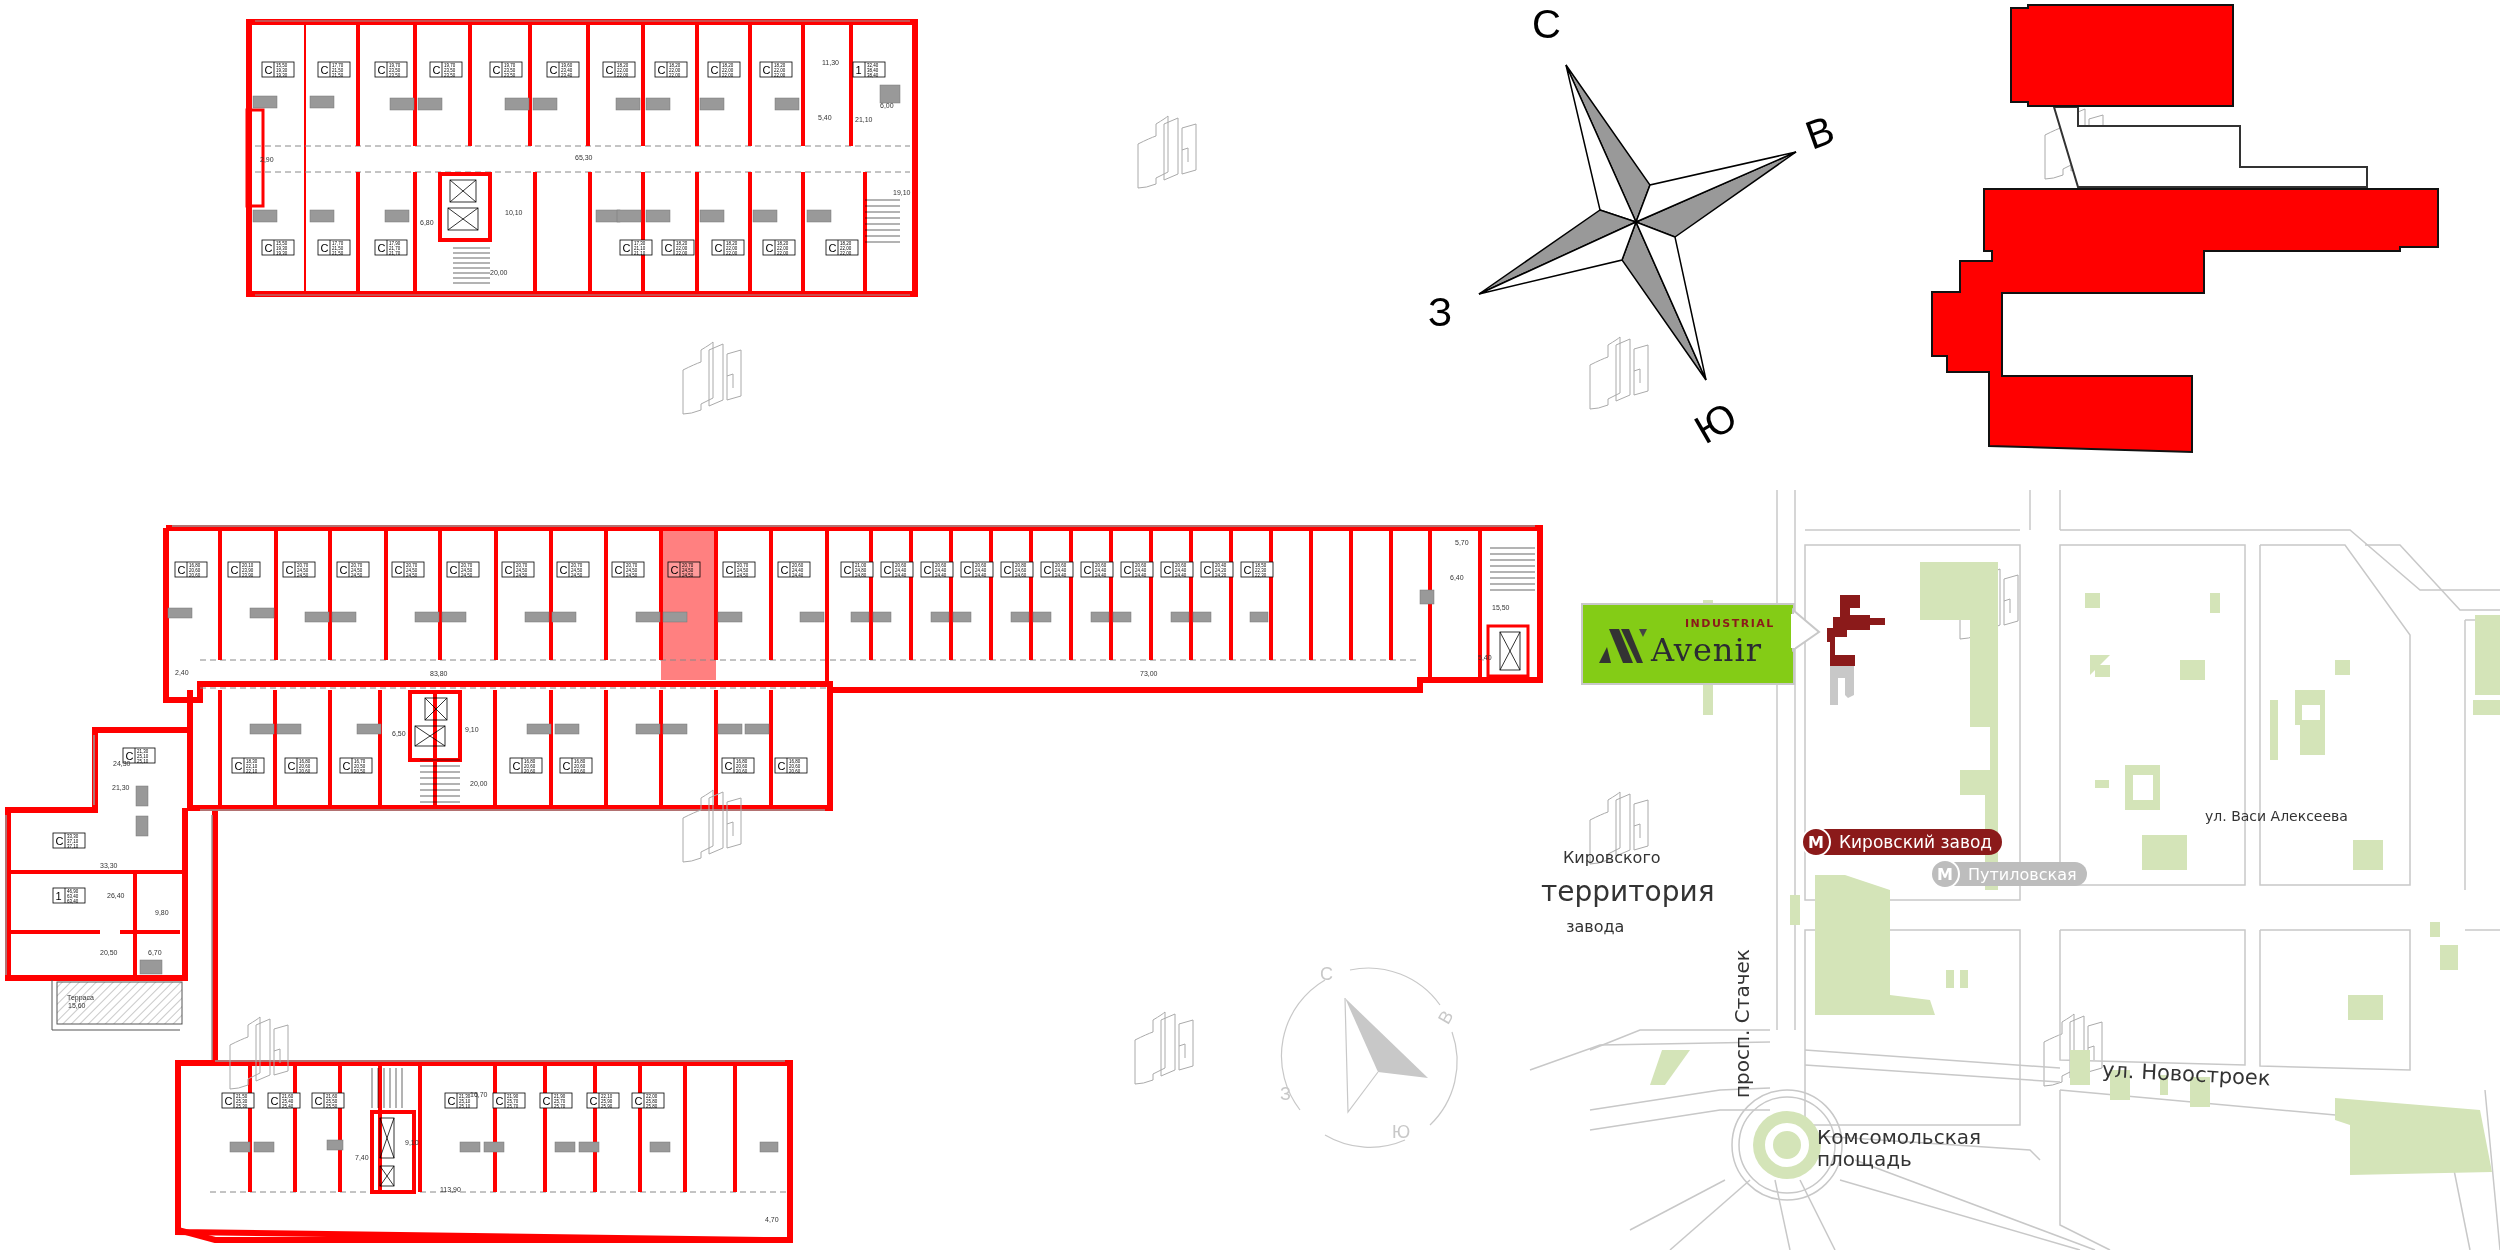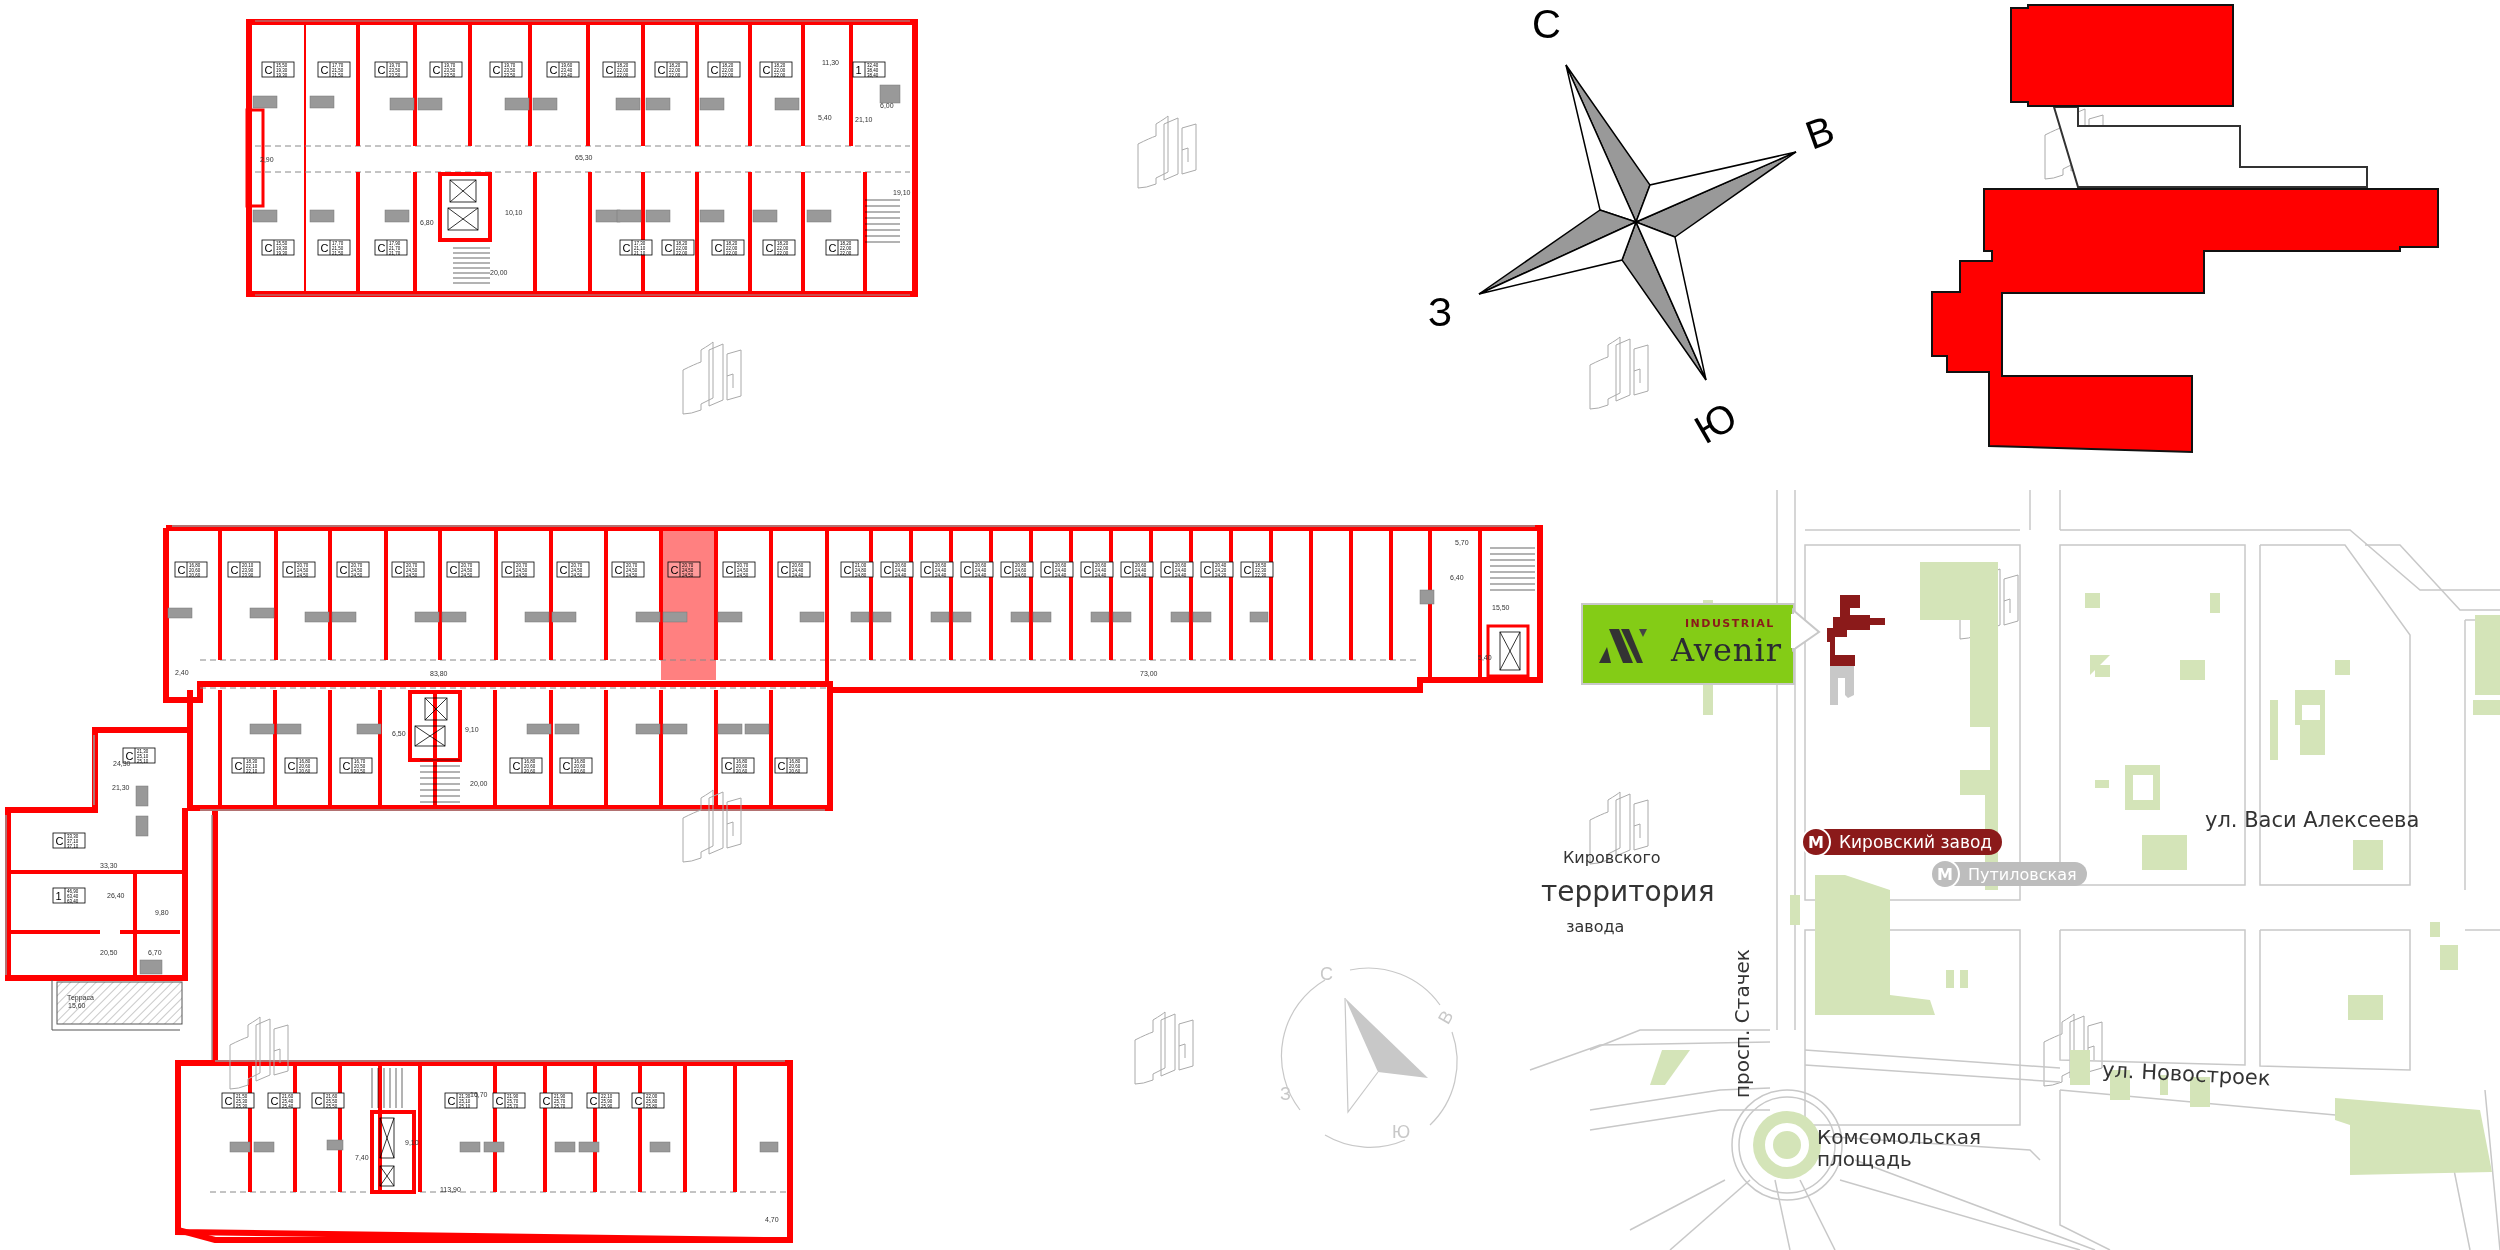--- a/index.html
+++ b/index.html
@@ -1006,36 +1006,36 @@
 </svg>
 
 <div class="logo-box">
   <svg style="left:16px;top:24px" width="50" height="34" viewBox="0 0 50 34">
     <polygon points="0,34 8,18 12,34" fill="#333"></polygon>
     <polygon points="10,0 20,0 34,34 24,34" fill="#333"></polygon>
     <polygon points="22,0 30,0 44,34 38,34" fill="#333"></polygon>
     <polygon points="40,0 48,0 44,8" fill="#444"></polygon>
   </svg>
   <div style="position:absolute;left:102px;top:12px;font-family:'DejaVu Sans',sans-serif;font-weight:bold;font-size:11px;letter-spacing:1.5px;color:#8b1a1a;">INDUSTRIAL</div>
-  <div style="position:absolute;left:88px;top:26px;font-family:'DejaVu Serif',serif;font-size:32px;color:#2b2b33;letter-spacing:1px;">Avenir</div>
+  <div style="position:absolute;left:68px;top:26px;font-family:'DejaVu Serif',serif;font-size:32px;color:#2b2b33;letter-spacing:1px;">Avenir</div>
 </div>
 <svg style="left:1793px;top:608px" width="30" height="50" viewBox="0 0 30 50">
   <polygon points="0,2 26,24 0,42" fill="#fff" stroke="#c8c8c8" stroke-width="2"></polygon>
   <line x1="0" y1="6" x2="0" y2="40" stroke="#fff" stroke-width="4"></line>
 </svg>
 
 <div class="metro-pill" style="left:1803px;top:829px;background:#8b1a1a;">
   <span class="metro-m" style="background:#8b1a1a;">М</span>
   <span>Кировский завод</span>
 </div>
 <div class="metro-pill" style="left:1932px;top:862px;background:#bdbdbd;height:24px;font-size:16px;">
   <span class="metro-m" style="background:#bdbdbd;">М</span>
   <span>Путиловская</span>
 </div>
 
-<div class="map-label" style="left:2205px;top:808px;font-size:21px;">ул. Васи Алексеева</div>
+<div class="map-label" style="left:2205px;top:808px;font-size:14px;">ул. Васи Алексеева</div>
 <div class="map-label" style="left:1541px;top:875px;font-size:28px;">территория</div>
 <div class="map-label" style="left:1539px;top:848px;font-size:16px;margin-left:24px;">Кировского</div>
 <div class="map-label" style="left:1566px;top:917px;font-size:16px;">завода</div>
 <div class="map-label" style="left:1730px;top:1010px;font-size:20px;transform:rotate(-90deg);transform-origin:left top;top:1098px;">просп. Стачек</div>
 <div class="map-label" style="left:2102px;top:1062px;font-size:21px;transform:rotate(3deg);">ул. Новостроек</div>
 <div class="map-label" style="left:1817px;top:1125px;font-size:20px;">Комсомольская</div>
 <div class="map-label" style="left:1817px;top:1147px;font-size:20px;">площадь</div>
 
 </body></html>

